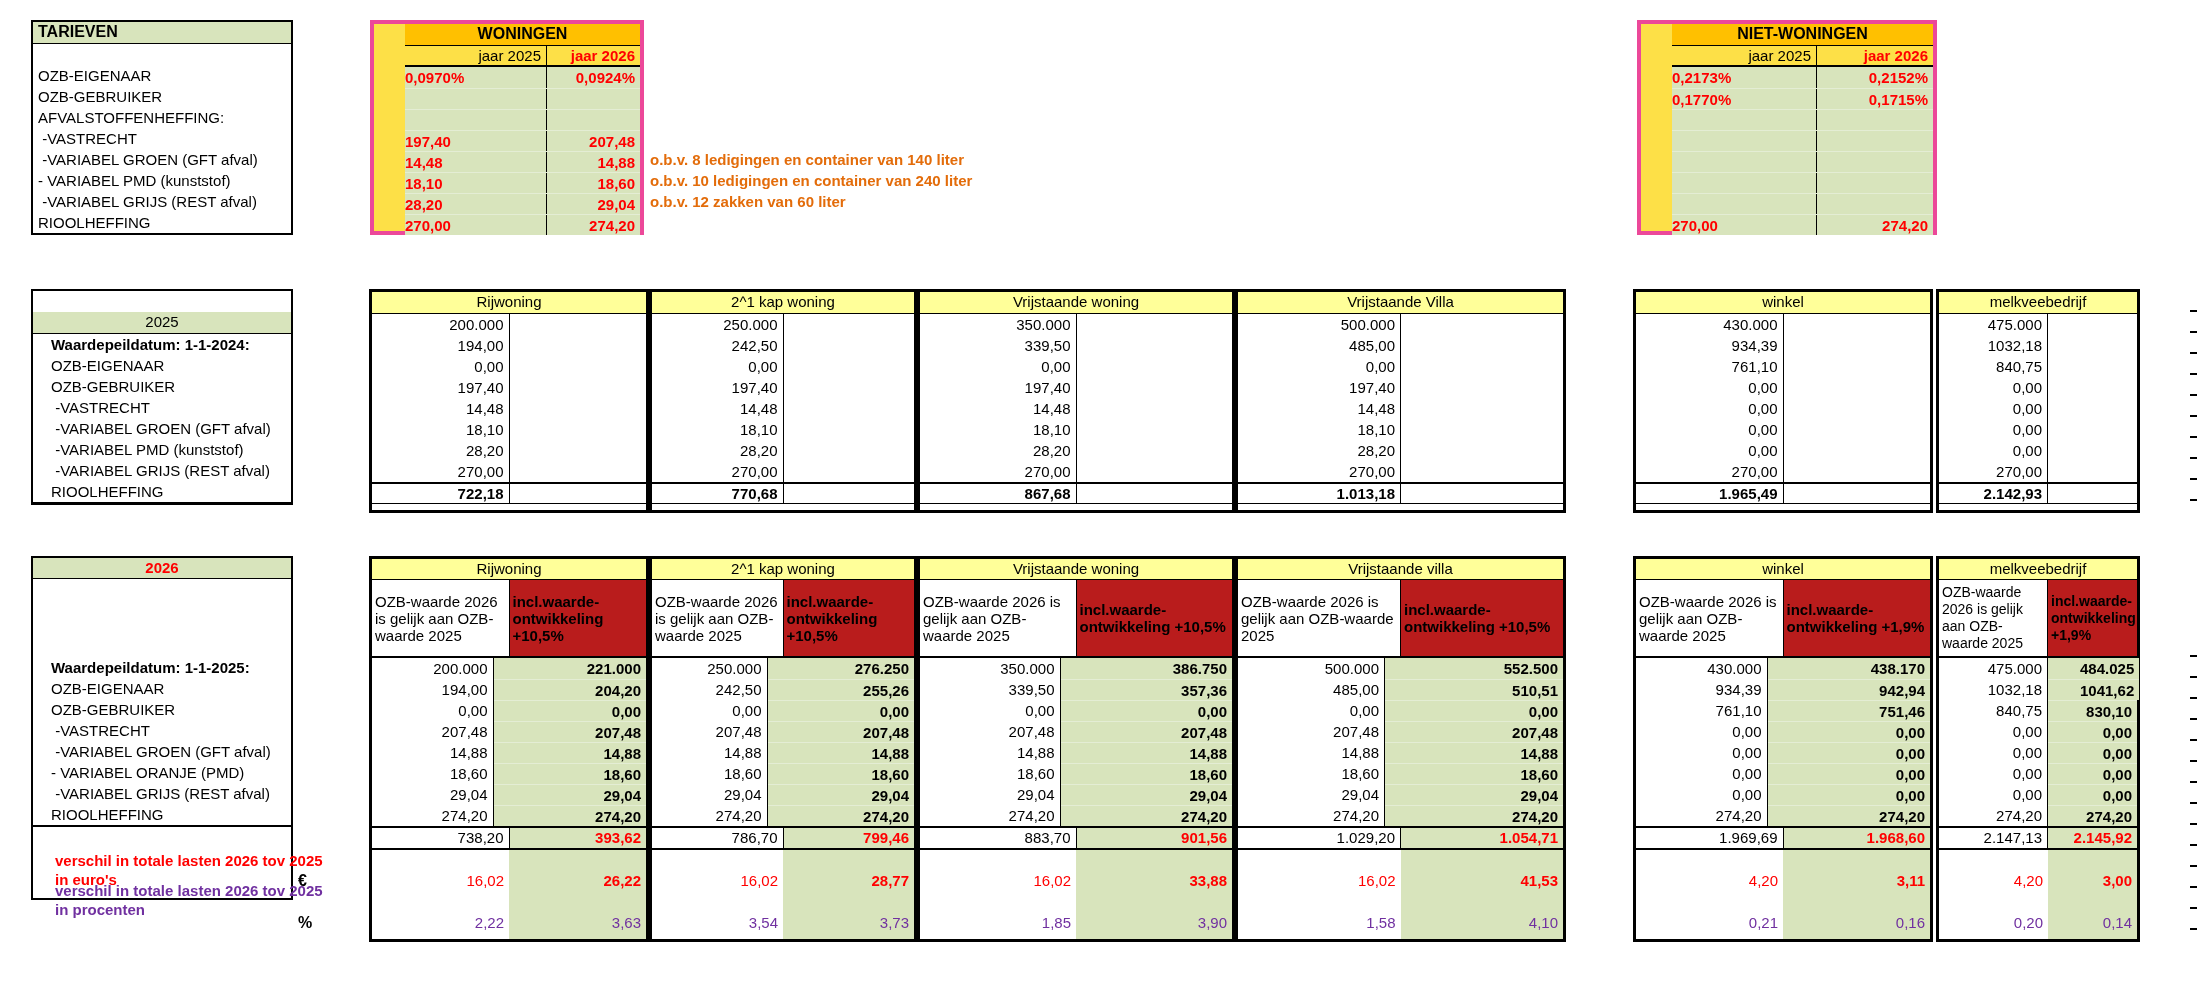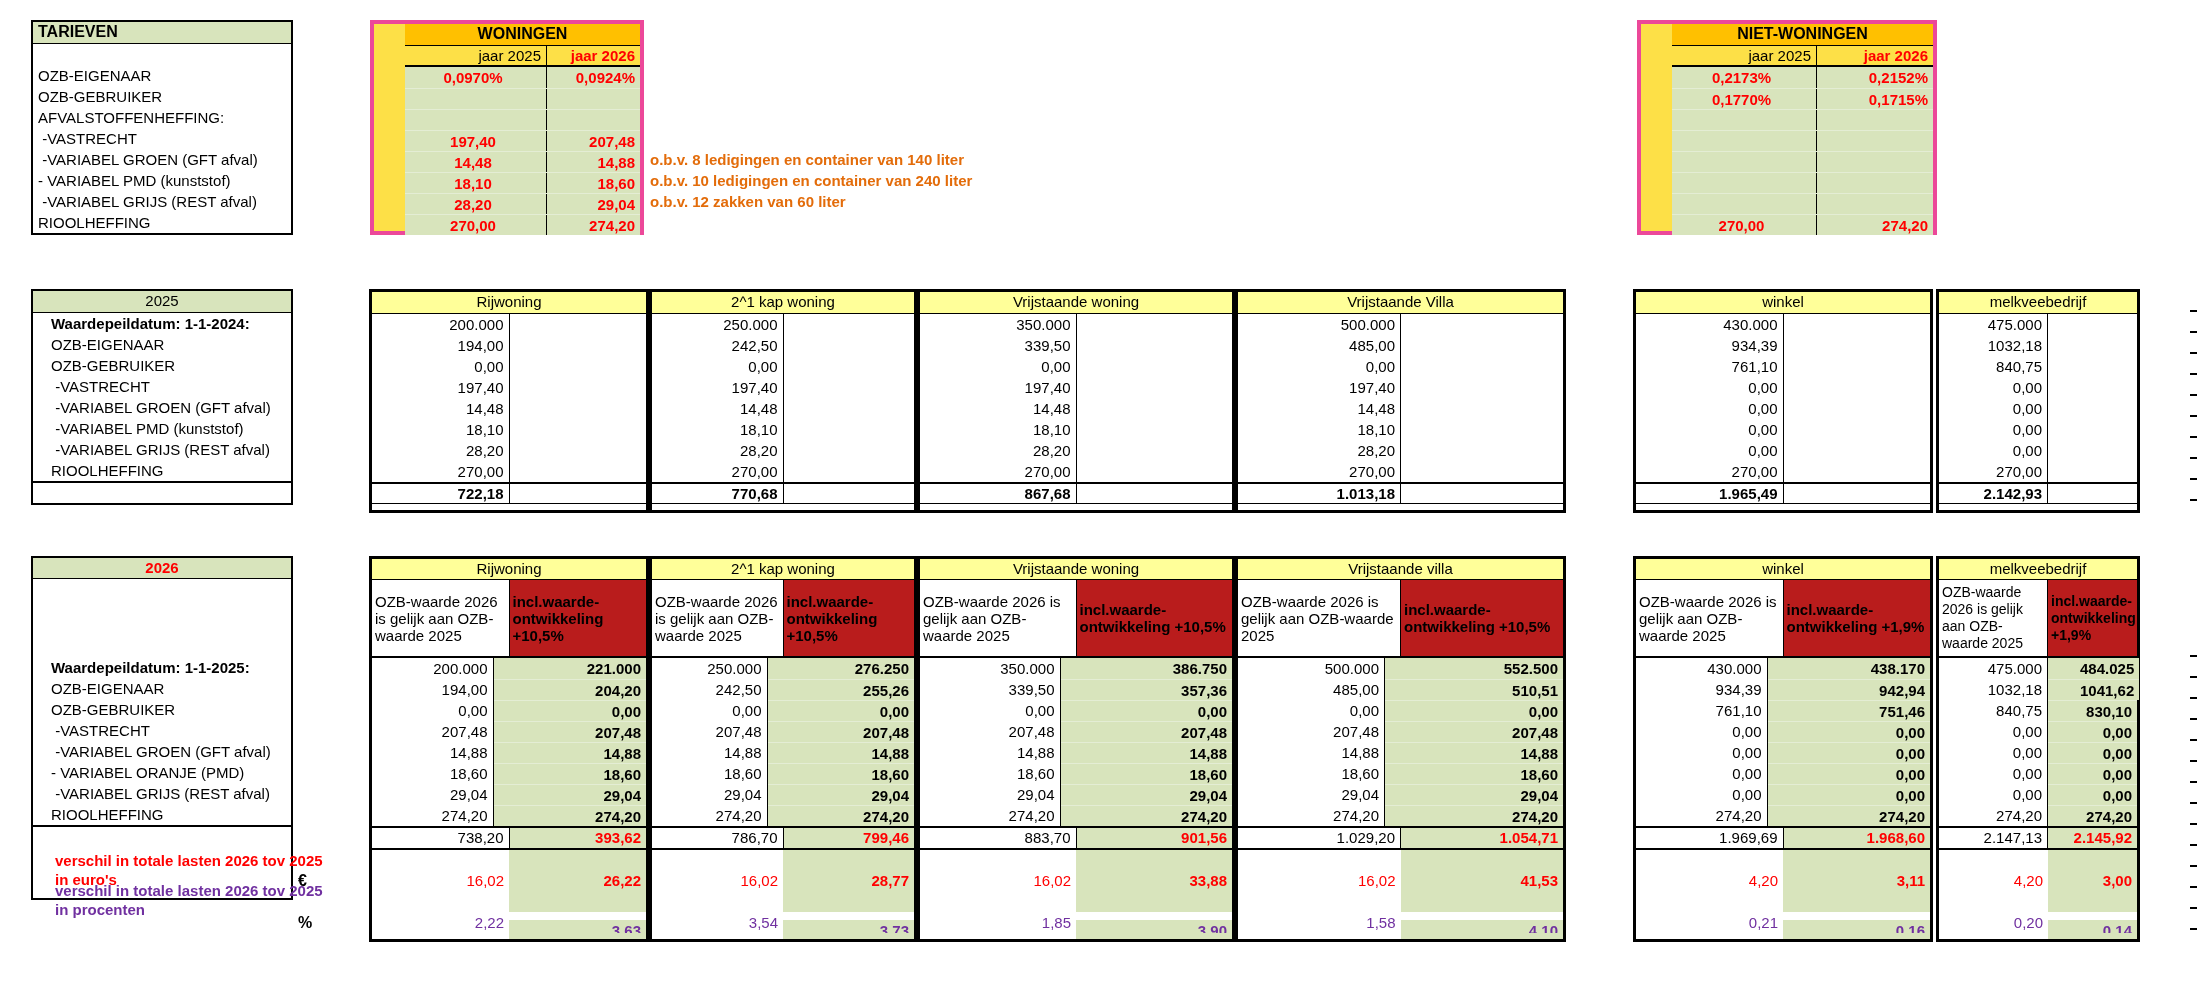--- a/index.html
+++ b/index.html
@@ -13,27 +13,27 @@
 
   
   .thdr { height: 22px; line-height: 19px; font-weight: bold; text-align: center;
           border-bottom: 1px solid #000; font-size: 16px; background: #ffc000; }
   .thdr.tl { background: #d8e4bc; text-align: left; padding-left: 5px; }
   .jrow { display: flex; height: 21px; line-height: 20px; border-bottom: 2px solid #000; }
   .jA   { width: 142px; text-align: right; padding-right: 5px; border-right: 1px solid #000; }
   .jB   { flex: 1; text-align: right; padding-right: 5px; color: #ff0000; font-weight: bold; }
   .gr   { display: flex; height: 21px; line-height: 21px; background: #d8e4bc; color: #ff0000; font-weight: bold; }
   .gr:not(:first-child) { border-top: 1px solid #e4edd4; }
-  .gA   { width: 142px; border-right: 1px solid #000; text-align: center; padding-right: 5px; }
+  .gA   { width: 142px; border-right: 1px solid #000; text-align: left; padding-right: 5px; }
   .gB   { flex: 1; text-align: right; padding-right: 5px; }
   .nw .jA, .nw .gA { width: 145px; }
   .trow-lab { height: 21px; line-height: 21px; padding-left: 5px; white-space: pre; }
 
   
-  .lhdr   { height: 22px; line-height: 20px; background: #d8e4bc; text-align: center; border-bottom: 1px solid #000; }
+  .lhdr   { height: 22px; line-height: 20px; background: #d8e4bc; text-align: center; border-bottom: 1px solid #000; margin-top: 21px; }
   .lhdr26 { height: 21px; line-height: 19px; background: #d8e4bc; text-align: center;
             border-bottom: 1px solid #000; color: #ff0000; font-weight: bold; }
   .lblank { height: 78px; }
   .lab    { height: 21px; line-height: 21px; padding-left: 18px; white-space: pre; }
   .lab.b  { font-weight: bold; }
   .ltot   { height: 22px; border-top: 2px solid #000; }
   .ltot26 { height: 23px; border-top: 2px solid #000; }
 
   
   .yhdr { background: #ffff99; text-align: center; border-bottom: 1px solid #000; }
@@ -56,21 +56,21 @@
           display: flex; align-items: center; line-height: 17px; overflow: hidden; }
   .trow26 { display: flex; height: 24px; line-height: 20px; border-top: 2px solid #000; border-bottom: 2px solid #000; }
   .totB { font-weight: bold; color: #ff0000; }
   .low .cA { border-right: none; }
   .lrow { display: flex; }
   .sp1 { height: 20px; } .sp2 { height: 21px; } .sp3 { height: 6px; }
   .r21 { height: 21px; line-height: 21px; }
   .eu  { color: #ff0000; }
   .euB { color: #ff0000; font-weight: bold; }
   .pc  { color: #7030a0; }
-  .pcB { color: #7030a0; font-weight: bold; margin-top: 8px; }
+  .pcB { color: #7030a0; font-weight: normal; }
   .gM .cA, .gM .shA { flex: 0 0 109px; }
   .gM .shA, .gM .shB { font-size: 14px; }
 
   
   .note { position: absolute; left: 650px; height: 21px; line-height: 21px; color: #e36c0a;
           font-weight: bold; font-size: 15px; white-space: nowrap; }
   .flab { position: absolute; left: 31px; width: 268px; font-size: 15px; font-weight: bold; line-height: 19px; margin-left: 24px; }
   .flab.red { color: #ff0000; }
   .flab.pur { color: #7030a0; }
   .fsym { position: absolute; left: 298px; height: 21px; line-height: 21px; font-weight: bold; font-size: 16px; }

